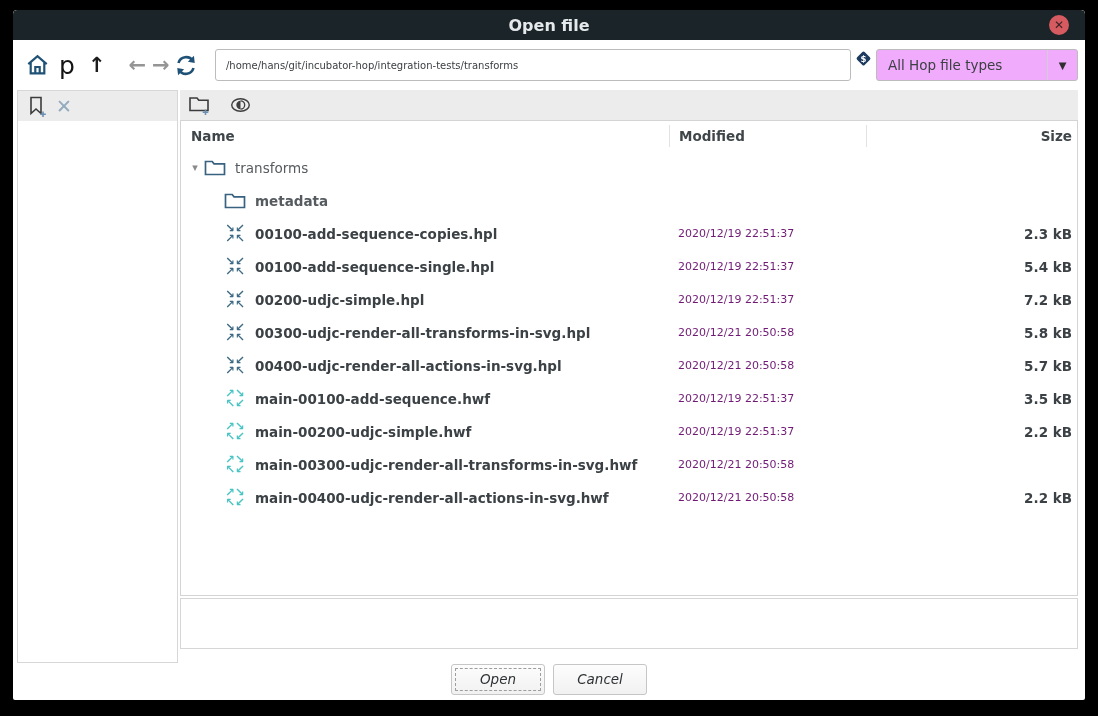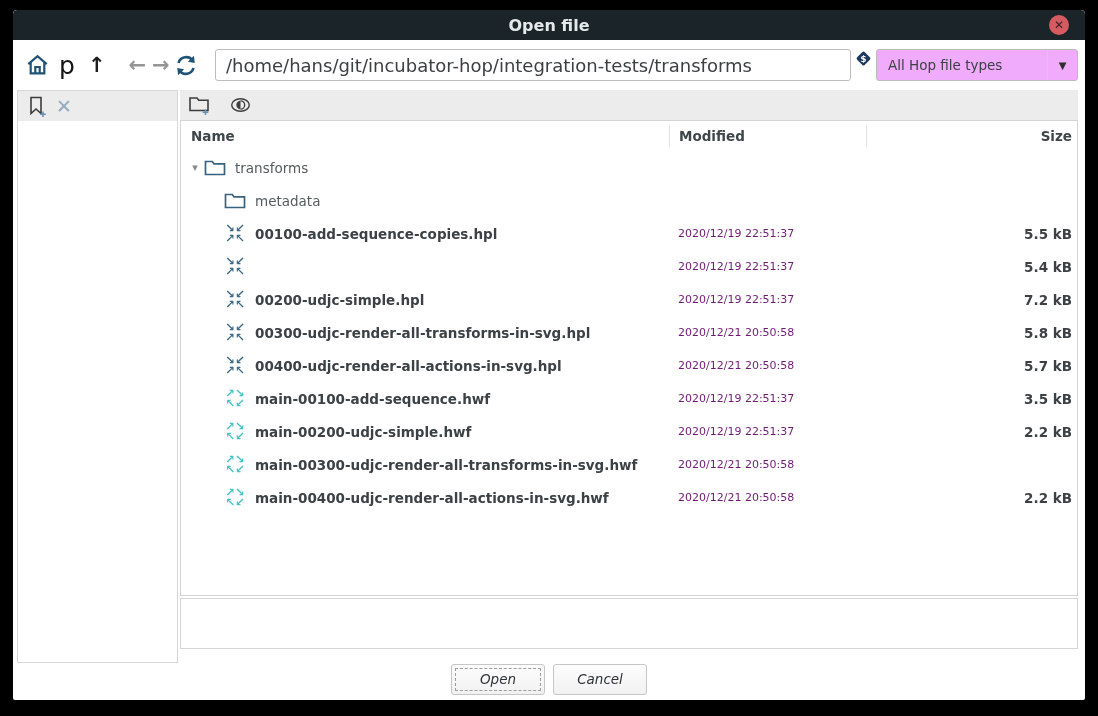--- a/index.html
+++ b/index.html
@@ -21,21 +21,21 @@
   .toolbar { position:absolute; left:0; top:30px; right:0; height:50px; background:#fff;
              display:flex; align-items:center; padding-left:12px; }
   .tb-icon { display:flex; align-items:center; justify-content:center; height:32px; }
   .glyph-p { font-size:25px; color:#141414; margin-left:9px; margin-right:2px; line-height:1; }
   .glyph-up { font-size:21px; color:#1c1c1c; font-weight:bold; margin:0 7px 0 11px; }
   .glyph-back,.glyph-fwd { font-size:21px; color:#959595; font-weight:bold; }
   .glyph-back { margin-left:16px; }
   .glyph-fwd { margin-left:6px; margin-right:3px; }
   .path-input { position:absolute; left:202px; top:9px; width:636px; height:32px;
                 border:1px solid #bcbcbc; border-radius:3px; background:#fff;
-                font-family:inherit; font-size:18px; color:#3c4043; padding:0 10px; outline:none; }
+                font-family:inherit; font-size:10px; color:#3c4043; padding:0 10px; outline:none; }
   .var-badge { position:absolute; left:842px; top:10px; width:17px; height:17px; }
   .filetype { position:absolute; left:863px; top:9px; width:202px; height:32px;
               border:1px solid #bcbcbc; border-radius:3px; background:#f0abfc;
               display:flex; align-items:center; cursor:default; }
   .filetype .ft-label { flex:1; font-size:13.5px; color:#3c4043; padding-left:11px; }
   .filetype .ft-arrow { width:30px; height:100%; border-left:1px solid #cfcfcf;
                         display:flex; align-items:center; justify-content:center;
                         font-size:10px; color:#2e2e2e; }
 
   
@@ -165,49 +165,50 @@
                 <svg width="22" height="17" viewBox="0 0 22 17">
                   <path d="M1.5 2.5 H8.2 L10 4.8 H20.5 V15.5 H1.5 Z" fill="none" stroke="#38627f" stroke-width="1.7"></path>
                 </svg>
               </span>
       <span class="lbl-folder">transforms</span>
     </div>
     <div class="cell-mod"></div>
     <div class="cell-size"></div>
   </div>
           <div class="trow">
-    <div class="cell-name" style="padding-left: 26px;">
+    <div class="cell-name" style="padding-left: 26px; font-weight: bold;">
       <span class="expander"></span>
       <span class="row-icon">
                 <svg width="22" height="17" viewBox="0 0 22 17">
                   <path d="M1.5 2.5 H8.2 L10 4.8 H20.5 V15.5 H1.5 Z" fill="none" stroke="#38627f" stroke-width="1.7"></path>
                 </svg>
               </span>
       <span class="lbl-folder">metadata</span>
     </div>
     <div class="cell-mod"></div>
     <div class="cell-size"></div>
   </div>
           <div class="trow">
     <div class="cell-name" style="padding-left: 26px;">
       <span class="expander"></span>
       <span class="row-icon">
                 <span class="arrowgrid" style="color:#3e6a85">↘↙<br>↗↖</span>
               </span>
       <span class="lbl-file">00100-add-sequence-copies.hpl</span>
     </div>
     <div class="cell-mod">2020/12/19 22:51:37</div>
-    <div class="cell-size">5.5 kB</div>
-  </div>
-          <div class="trow">
-    <div class="cell-name" style="padding-left: 26px;">
-      <span class="expander"></span>
-      <span class="row-icon">
-                <span class="arrowgrid" style="color:#3e6a85">↘↙<br>↗↖</span>
-              </span>
+    <div class="cell-size">2.3 kB</div>
+  </div>
+          <div class="trow">
+    <div class="cell-name" style="padding-left: 26px;">
+      <span class="expander"></span>
+      <span class="row-icon">
+                <span class="arrowgrid" style="color:#3e6a85">↘↙<br>↗↖</span>
+              </span>
+      <span class="lbl-file">00100-add-sequence-single.hpl</span>
     </div>
     <div class="cell-mod">2020/12/19 22:51:37</div>
     <div class="cell-size">5.4 kB</div>
   </div>
           <div class="trow">
     <div class="cell-name" style="padding-left: 26px;">
       <span class="expander"></span>
       <span class="row-icon">
                 <span class="arrowgrid" style="color:#3e6a85">↘↙<br>↗↖</span>
               </span>

